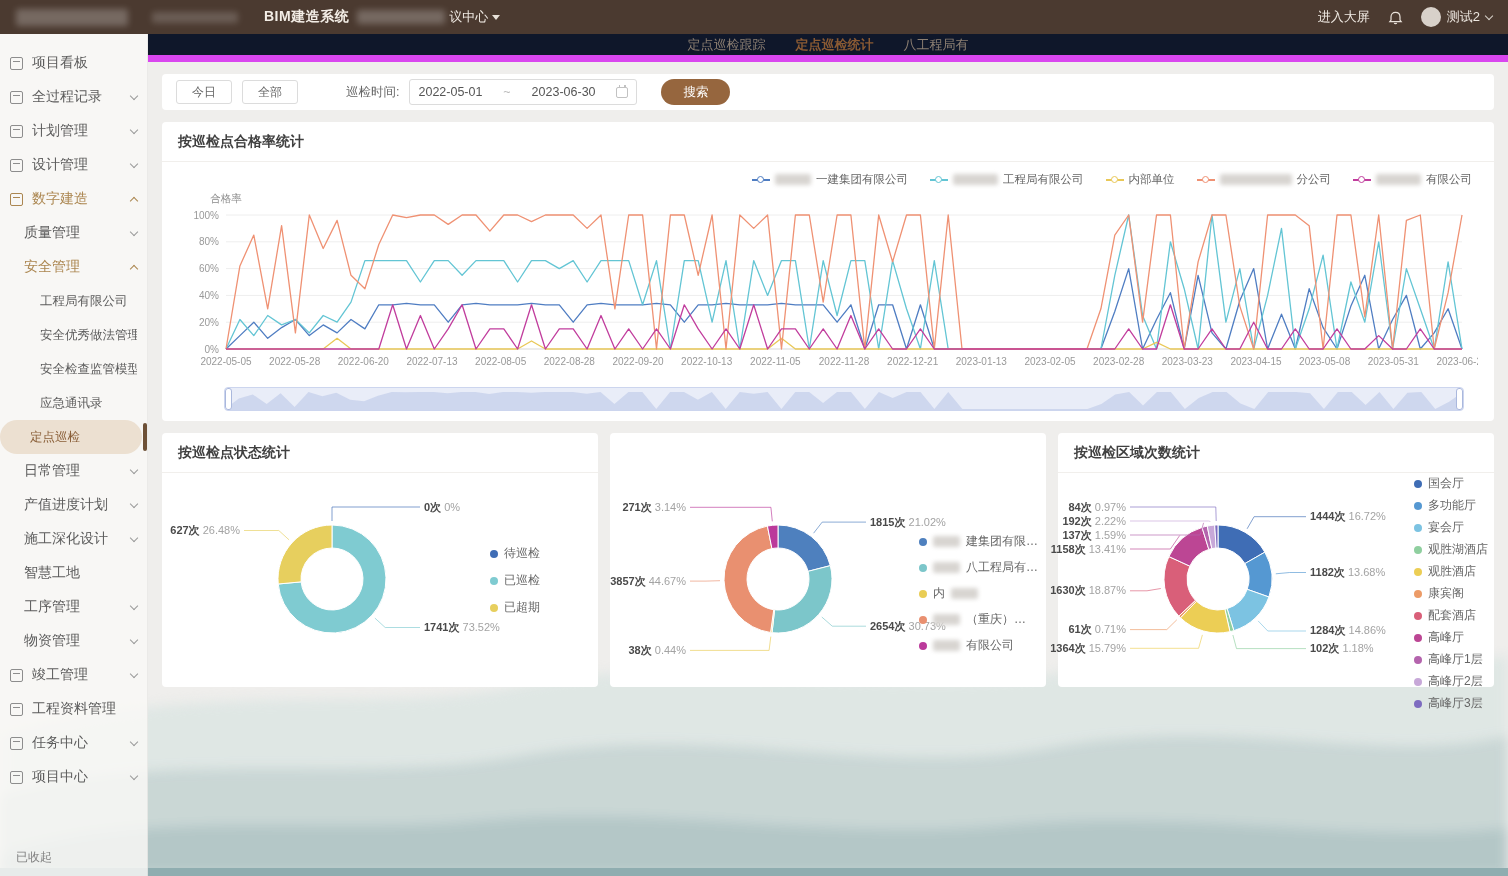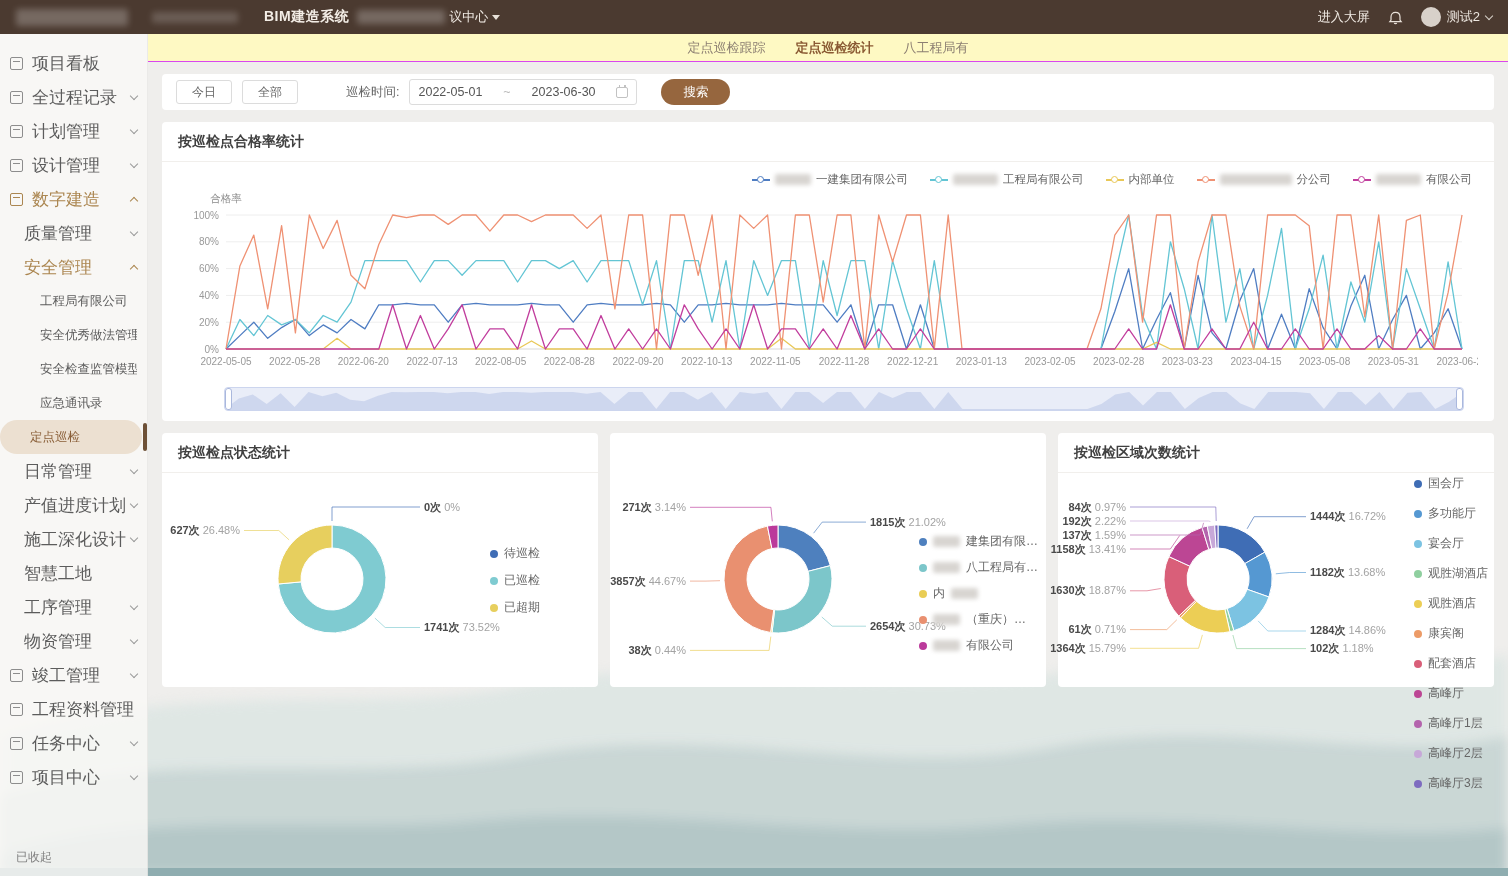--- a/index.html
+++ b/index.html
@@ -19,39 +19,39 @@
   #project-suffix { font-size:13px; color:#efe9e2; }
   .caret-down { width:0; height:0; border-left:4px solid transparent; border-right:4px solid transparent; border-top:5px solid #e8e1d9; }
   #topbar-right { margin-left:auto; display:flex; align-items:center; gap:18px; }
   #enter-big-screen { font-size:13px; color:#f0eae3; cursor:pointer; }
   #avatar { width:20px; height:20px; border-radius:50%; background:#d8d1ca; }
   #user-wrap { display:flex; align-items:center; gap:6px; font-size:13px; }
   .chev-mini { width:6px; height:6px; border-right:1.4px solid #d9d2ca; border-bottom:1.4px solid #d9d2ca; transform:rotate(45deg); margin-top:-3px; }
 
   
   #sidebar { position:absolute; top:34px; left:0; bottom:0; width:148px; background:rgba(250,249,246,.82); z-index:3; border-right:1px solid rgba(0,0,0,.05); padding-top:12px; }
-  .side-item { position:relative; display:flex; align-items:center; height:34px; font-size:17px; color:#5c5c5c; cursor:pointer; padding-right:10px; }
+  .side-item { position:relative; display:flex; align-items:center; height:34px; font-size:14px; color:#5c5c5c; cursor:pointer; padding-right:10px; }
   .side-item .ic { width:13px; height:13px; border:1.3px solid #8d8d8d; border-radius:2px; margin:0 9px 0 10px; flex:none; position:relative; }
   .side-item .ic::after { content:''; position:absolute; left:2px; right:2px; top:3px; height:0; border-top:1.3px solid #8d8d8d; }
   .side-item.lv1 { padding-left:24px; }
   .side-item.lv2 { padding-left:40px; font-size:12.5px; }
   .side-item .lbl { white-space:nowrap; overflow:hidden; }
   .side-item .chev { margin-left:auto; width:6px; height:6px; border-right:1.4px solid #9a9a9a; border-bottom:1.4px solid #9a9a9a; flex:none; }
   .side-item .chev.down { transform:rotate(45deg); margin-top:-2px; }
   .side-item .chev.up { transform:rotate(-135deg); margin-top:3px; }
   .side-item.gold { color:#ab8650; }
   .side-item.gold .ic, .side-item.gold .ic::after { border-color:#ab8650; }
   .side-item.gold .chev { border-color:#ab8650; }
   .side-item.selected { background:#ece0d1; border-radius:17px; color:#8a5f38; margin-right:5px;padding-left:30px; }
   .side-item.selected::after { content:''; position:absolute; right:-5px; top:3px; bottom:3px; width:4px; border-radius:2px; background:#6e5137; }
   #collapse-label { position:absolute; bottom:10px; left:16px; font-size:12px; color:#7f7f7f; z-index:4; }
 
   
   #main { position:absolute; top:34px; left:148px; right:0; bottom:0; z-index:1; }
-  #tabbar { height:28px; background:#fef9c3; border-bottom:1px solid #d946ef; display:flex; justify-content:center; align-items:center; gap:30px; }
+  #tabbar { height:28px; background:#0f172a; border-bottom:7px solid #d946ef; display:flex; justify-content:center; align-items:center; gap:30px; }
   .tab { font-size:13px; color:#8c7f72; cursor:pointer; }
   .tab.active { color:#8a5a33; font-weight:bold; }
   #content { padding:12px 14px 0; position:relative; }
 
   .card { background:#fff; border-radius:4px; }
   
   #filter-card { height:36px; display:flex; align-items:center; padding:0 14px; gap:10px; }
   .flt-btn { height:24px; min-width:56px; padding:3px 14px; background:#fff; border:1px solid #dcdcdc; border-radius:3px; font-size:12px; color:#666; display:flex; align-items:center; justify-content:center; cursor:pointer; }
   #time-label { font-size:12.5px; color:#666; margin-left:38px; }
   #date-range { height:26px; width:228px; border:1px solid #dcdcdc; border-radius:3px; display:flex; align-items:center; justify-content:space-between; padding:0 8px; font-size:12.5px; color:#555; cursor:text; }
@@ -416,21 +416,21 @@
               <text x="58" y="119.30866659620403" text-anchor="end" font-size="11"><tspan fill="#4a4a4a" font-weight="bold">1630次 </tspan><tspan fill="#a3a3a3">18.87%</tspan></text>
               <polyline points="111.7,60.5 102.4,74.0 62,74.0" fill="none" stroke="#bc4694" stroke-width="1" opacity="0.65"></polyline>
               <text x="58" y="77.53359701091907" text-anchor="end" font-size="11"><tspan fill="#4a4a4a" font-weight="bold">1158次 </tspan><tspan fill="#a3a3a3">13.41%</tspan></text>
               <polyline points="135.6,47.8 132.1,60.0 62,60.0" fill="none" stroke="#b464ad" stroke-width="1" opacity="0.65"></polyline>
               <text x="58" y="63.53359701091907" text-anchor="end" font-size="11"><tspan fill="#4a4a4a" font-weight="bold">137次 </tspan><tspan fill="#a3a3a3">1.59%</tspan></text>
               <polyline points="142.4,46.5 140.6,46.0 62,46.0" fill="none" stroke="#c7a8d8" stroke-width="1" opacity="0.65"></polyline>
               <text x="58" y="49.53359701091907" text-anchor="end" font-size="11"><tspan fill="#4a4a4a" font-weight="bold">192次 </tspan><tspan fill="#a3a3a3">2.22%</tspan></text>
               <polyline points="148.2,46.0 147.8,32.0 62,32.0" fill="none" stroke="#7e6cc0" stroke-width="1" opacity="0.65"></polyline>
               <text x="58" y="35.53359701091907" text-anchor="end" font-size="11"><tspan fill="#4a4a4a" font-weight="bold">84次 </tspan><tspan fill="#a3a3a3">0.97%</tspan></text>
             </svg>
-        <div class="donut-legend" id="donut3-legend" style="right:6px; top:42px; gap:13px; font-size:11px;">
+        <div class="donut-legend" id="donut3-legend" style="right:6px; top:42px; gap:5px; font-size:11px;">
               <div class="dl-item">
                 <div class="dot" style="background: rgb(63, 109, 181);"></div>
                 <span>国会厅</span>
               </div>
               <div class="dl-item">
                 <div class="dot" style="background: rgb(85, 152, 210);"></div>
                 <span>多功能厅</span>
               </div>
               <div class="dl-item">
                 <div class="dot" style="background: rgb(124, 195, 226);"></div>

